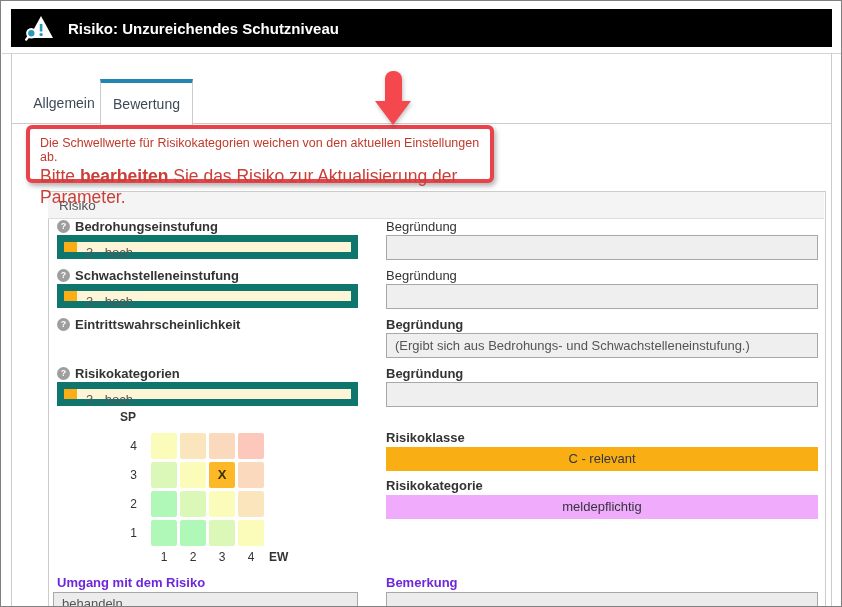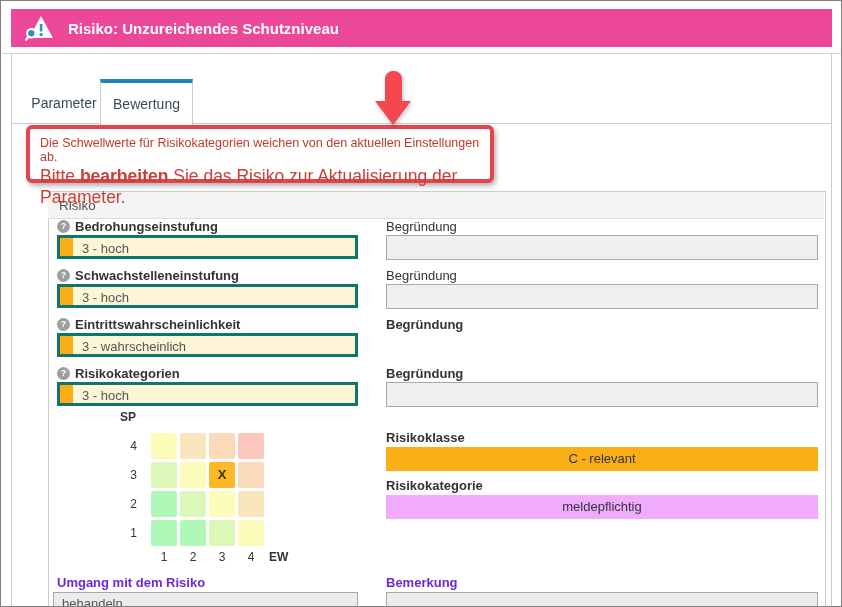--- a/index.html
+++ b/index.html
@@ -3,21 +3,21 @@
 <meta charset="utf-8">
 <style>
   * { margin:0; padding:0; box-sizing:border-box; }
   html,body { width:842px; height:607px; }
   body { font-family:"Liberation Sans","DejaVu Sans",sans-serif; background:#fff; }
   .page { position:relative; width:842px; height:607px; background:#fff;
           border:1px solid #808080; overflow:hidden; }
 
   
   .titlebar { position:absolute; left:10px; top:8px; width:821px; height:38px;
-              background:#ec4899; display:flex; align-items:center; }
+              background:#000000; display:flex; align-items:center; }
   .ticon { margin-left:14px; display:flex; align-items:center; }
   .ttitle { margin-left:14px; color:#fff; font-size:15px; font-weight:700; }
 
   .hdivider { position:absolute; left:1px; top:52px; width:839px; height:1px; background:#d4d4d4; }
   .pane { position:absolute; left:10px; top:52px; width:821px; height:555px;
           border-left:1px solid #ccc; border-right:1px solid #ccc; }
 
   
   .tab { position:absolute; top:78px; font-size:14px; color:#3c4a56; text-align:center; cursor:pointer; }
   .tab-inactive { left:27px; width:72px; height:44px; line-height:48px; }
@@ -46,21 +46,21 @@
              border-bottom:1px solid #ddd; line-height:27px; padding-left:11px;
              font-size:13.5px; color:#555; }
 
   
   .flabel { position:absolute; left:56px; height:16px; font-size:13px; color:#333;
             font-weight:600; display:flex; align-items:center; white-space:nowrap; }
   .qicon { display:inline-block; width:13px; height:13px; margin-right:5px; border-radius:50%;
            background:#9e9e9e; color:#fff; font-size:9px; font-weight:700; text-align:center;
            line-height:13px; cursor:pointer; }
   .rate { position:absolute; left:56px; width:301px; height:24px; background:#fdf5d5;
-          border:3px solid #0f766e; cursor:pointer; }
+          border:7px solid #0f766e; cursor:pointer; }
   .rate-chip { position:absolute; left:0; top:0; bottom:0; width:13px; background:#fbad18; }
   .rate-text { position:absolute; left:22px; top:0; line-height:22px; font-size:13px; color:#55565c; }
   .rlabel { position:absolute; left:385px; font-size:13px; color:#333; font-weight:400; white-space:nowrap; }
   .rlabel.bold { font-weight:700; }
   .rinput { position:absolute; left:385px; width:432px; height:25px; background:#efefef;
             border:1px solid #a8a8a8; font-size:13px; color:#555; line-height:23px; padding:0 8px;
             white-space:nowrap; overflow:hidden; }
 
   
   .mylab, .mxlab { position:absolute; font-size:12px; font-weight:700; color:#333; }
@@ -99,21 +99,21 @@
         <circle cx="6.3" cy="18.2" r="4.2" fill="#2b96bb" stroke="#ffffff" stroke-width="2"></circle>
         <line x1="3.4" y1="21.6" x2="1.2" y2="24.6" stroke="#ffffff" stroke-width="2.4" stroke-linecap="round"></line>
       </svg>
     </span>
     <span class="ttitle">Risiko: Unzureichendes Schutzniveau</span>
   </div>
 
   <div class="hdivider"></div>
   <div class="pane"></div>
 
-  <div class="tab tab-inactive">Parameter</div>
+  <div class="tab tab-inactive">Allgemein</div>
   <div class="tab tab-active">Bewertung</div>
   <div class="tabline"></div>
 
   <div class="arrow">
     <div class="arrow-stem"></div>
     <div class="arrow-head"></div>
   </div>
   <div class="warnbox">
     <div class="warn1">Die Schwellwerte für Risikokategorien weichen von den aktuellen Einstellungen ab.</div>
     <div class="warn2"><span>Bitte </span><b>bearbeiten</b><span> Sie das Risiko zur Aktualisierung der Parameter.</span></div>
@@ -141,25 +141,22 @@
     <span class="rate-chip"></span>
     <span class="rate-text">3 - hoch</span>
   </div>
   <div class="rlabel" style="top:267px">Begründung</div>
   <div class="rinput" style="top:283px"></div>
 
   <div class="flabel" style="top:315px">
     <span class="qicon">?</span>
     <span>Eintrittswahrscheinlichkeit</span>
   </div>
-  <div class="rate" style="top:332px">
-    <span class="rate-chip"></span>
-    <span class="rate-text">3 - wahrscheinlich</span>
-  </div>
   <div class="rlabel bold" style="top:316px">Begründung</div>
+  <div class="rinput" style="top:332px">(Ergibt sich aus Bedrohungs- und Schwachstelleneinstufung.)</div>
 
   <div class="flabel" style="top:364px">
     <span class="qicon">?</span>
     <span>Risikokategorien</span>
   </div>
   <div class="rate" style="top:381px">
     <span class="rate-chip"></span>
     <span class="rate-text">3 - hoch</span>
   </div>
   <div class="rlabel bold" style="top:365px">Begründung</div>

